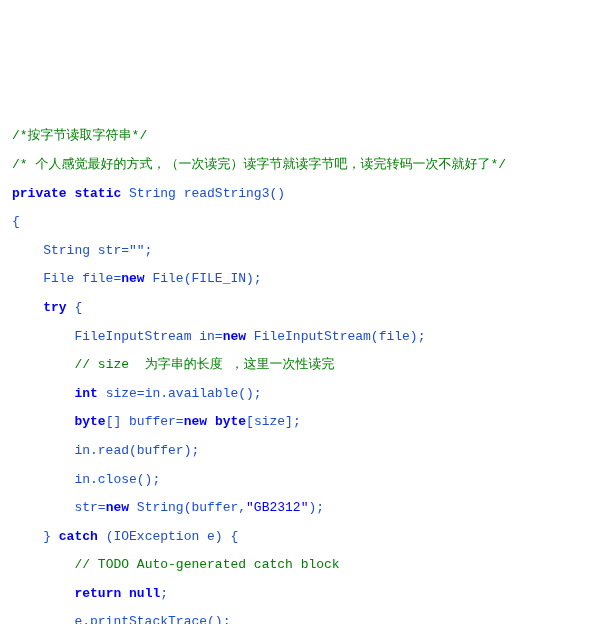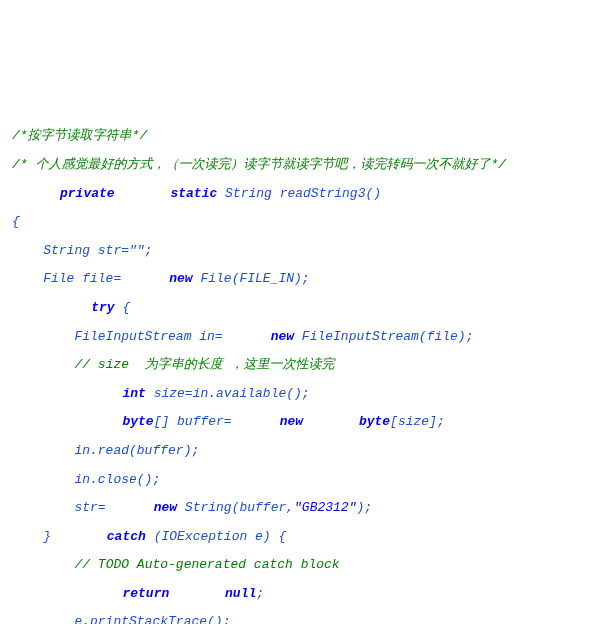--- a/index.html
+++ b/index.html
@@ -5,23 +5,23 @@
   body {
     margin: 0;
     padding: 8px 12px;
     font-family: Consolas, "Courier New", monospace;
     font-size: 13px;
     line-height: 2.2;
     background: #ffffff;
     color: #333333;
     white-space: pre;
   }
-  .line { display: block; font-style: italic; }
+  .line { display: block; }
   .comment { color: #008000; }
-  .keyword { color: #0000ff; font-weight: bold; margin-left: 48px; }
+  .keyword { color: #0000ff; font-weight: bold; }
   .plain { color: #1d4ed8; }
   .string { color: #0000ff; }
 </style>
 </head>
 <body>
 
 
 
 <div id="code-container"><span class="line"><span class="comment">/*按字节读取字符串*/</span></span><span class="line"><span class="comment">/* 个人感觉最好的方式，（一次读完）读字节就读字节吧，读完转码一次不就好了*/</span></span><span class="line"><span class="keyword">private</span><span class="plain"> </span><span class="keyword">static</span><span class="plain"> String readString3()</span></span><span class="line"><span class="plain">{</span></span><span class="line"><span class="plain">    String str="";</span></span><span class="line"><span class="plain">    File file=</span><span class="keyword">new</span><span class="plain"> File(FILE_IN);</span></span><span class="line"><span class="plain">    </span><span class="keyword">try</span><span class="plain"> {</span></span><span class="line"><span class="plain">        FileInputStream in=</span><span class="keyword">new</span><span class="plain"> FileInputStream(file);</span></span><span class="line"><span class="plain">        </span><span class="comment">// size  为字串的长度 ，这里一次性读完</span></span><span class="line"><span class="plain">        </span><span class="keyword">int</span><span class="plain"> size=in.available();</span></span><span class="line"><span class="plain">        </span><span class="keyword">byte</span><span class="plain">[] buffer=</span><span class="keyword">new</span><span class="plain"> </span><span class="keyword">byte</span><span class="plain">[size];</span></span><span class="line"><span class="plain">        in.read(buffer);</span></span><span class="line"><span class="plain">        in.close();</span></span><span class="line"><span class="plain">        str=</span><span class="keyword">new</span><span class="plain"> String(buffer,</span><span class="string">"GB2312"</span><span class="plain">);</span></span><span class="line"><span class="plain">    } </span><span class="keyword">catch</span><span class="plain"> (IOException e) {</span></span><span class="line"><span class="plain">        </span><span class="comment">// TODO Auto-generated catch block</span></span><span class="line"><span class="plain">        </span><span class="keyword">return</span><span class="plain"> </span><span class="keyword">null</span><span class="plain">;</span></span><span class="line"><span class="plain">        e.printStackTrace();</span></span></div>
 

